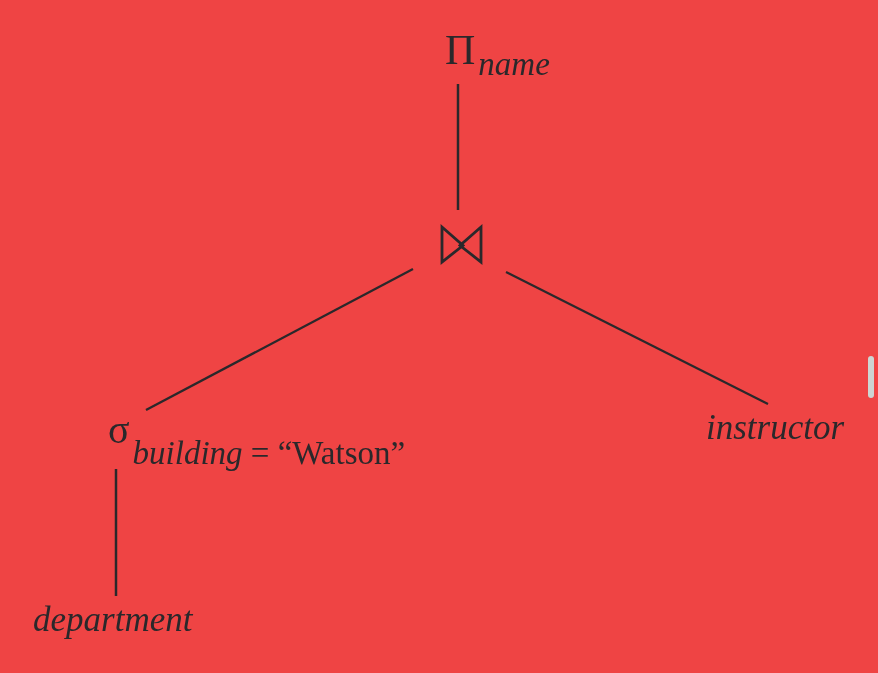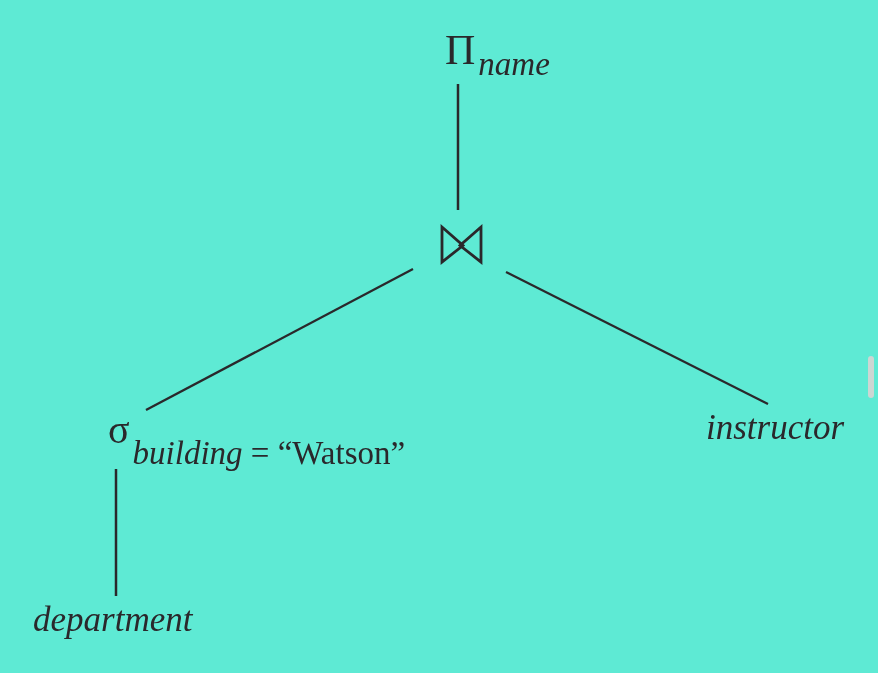--- a/index.html
+++ b/index.html
@@ -57,21 +57,21 @@
     left: 868px;
     top: 356px;
     width: 6px;
     height: 42px;
     border-radius: 3px;
   }
 </style>
 </head>
 <body>
 
-<div class="canvas" style="background: #5eead4; color: rgb(42, 40, 43);">
+<div class="canvas" style="background: #ef4444; color: rgb(42, 40, 43);">
 
   <svg class="edges" viewBox="0 0 878 673" xmlns="http://www.w3.org/2000/svg">
     <line x1="458" y1="84" x2="458" y2="210" stroke="currentColor" stroke-width="2.5"></line>
     <line x1="413" y1="269" x2="146" y2="410" stroke="currentColor" stroke-width="2.3"></line>
     <line x1="506" y1="272" x2="768" y2="404" stroke="currentColor" stroke-width="2.3"></line>
     <line x1="116" y1="469" x2="116" y2="596" stroke="currentColor" stroke-width="2.5"></line>
     <g>
       <polygon points="442,227 442,262 463,245.5" fill="none" stroke="currentColor" stroke-width="2.8" stroke-linejoin="miter"></polygon>
       <polygon points="481,227 481,262 460,245.5" fill="none" stroke="currentColor" stroke-width="2.8" stroke-linejoin="miter"></polygon>
     </g>

